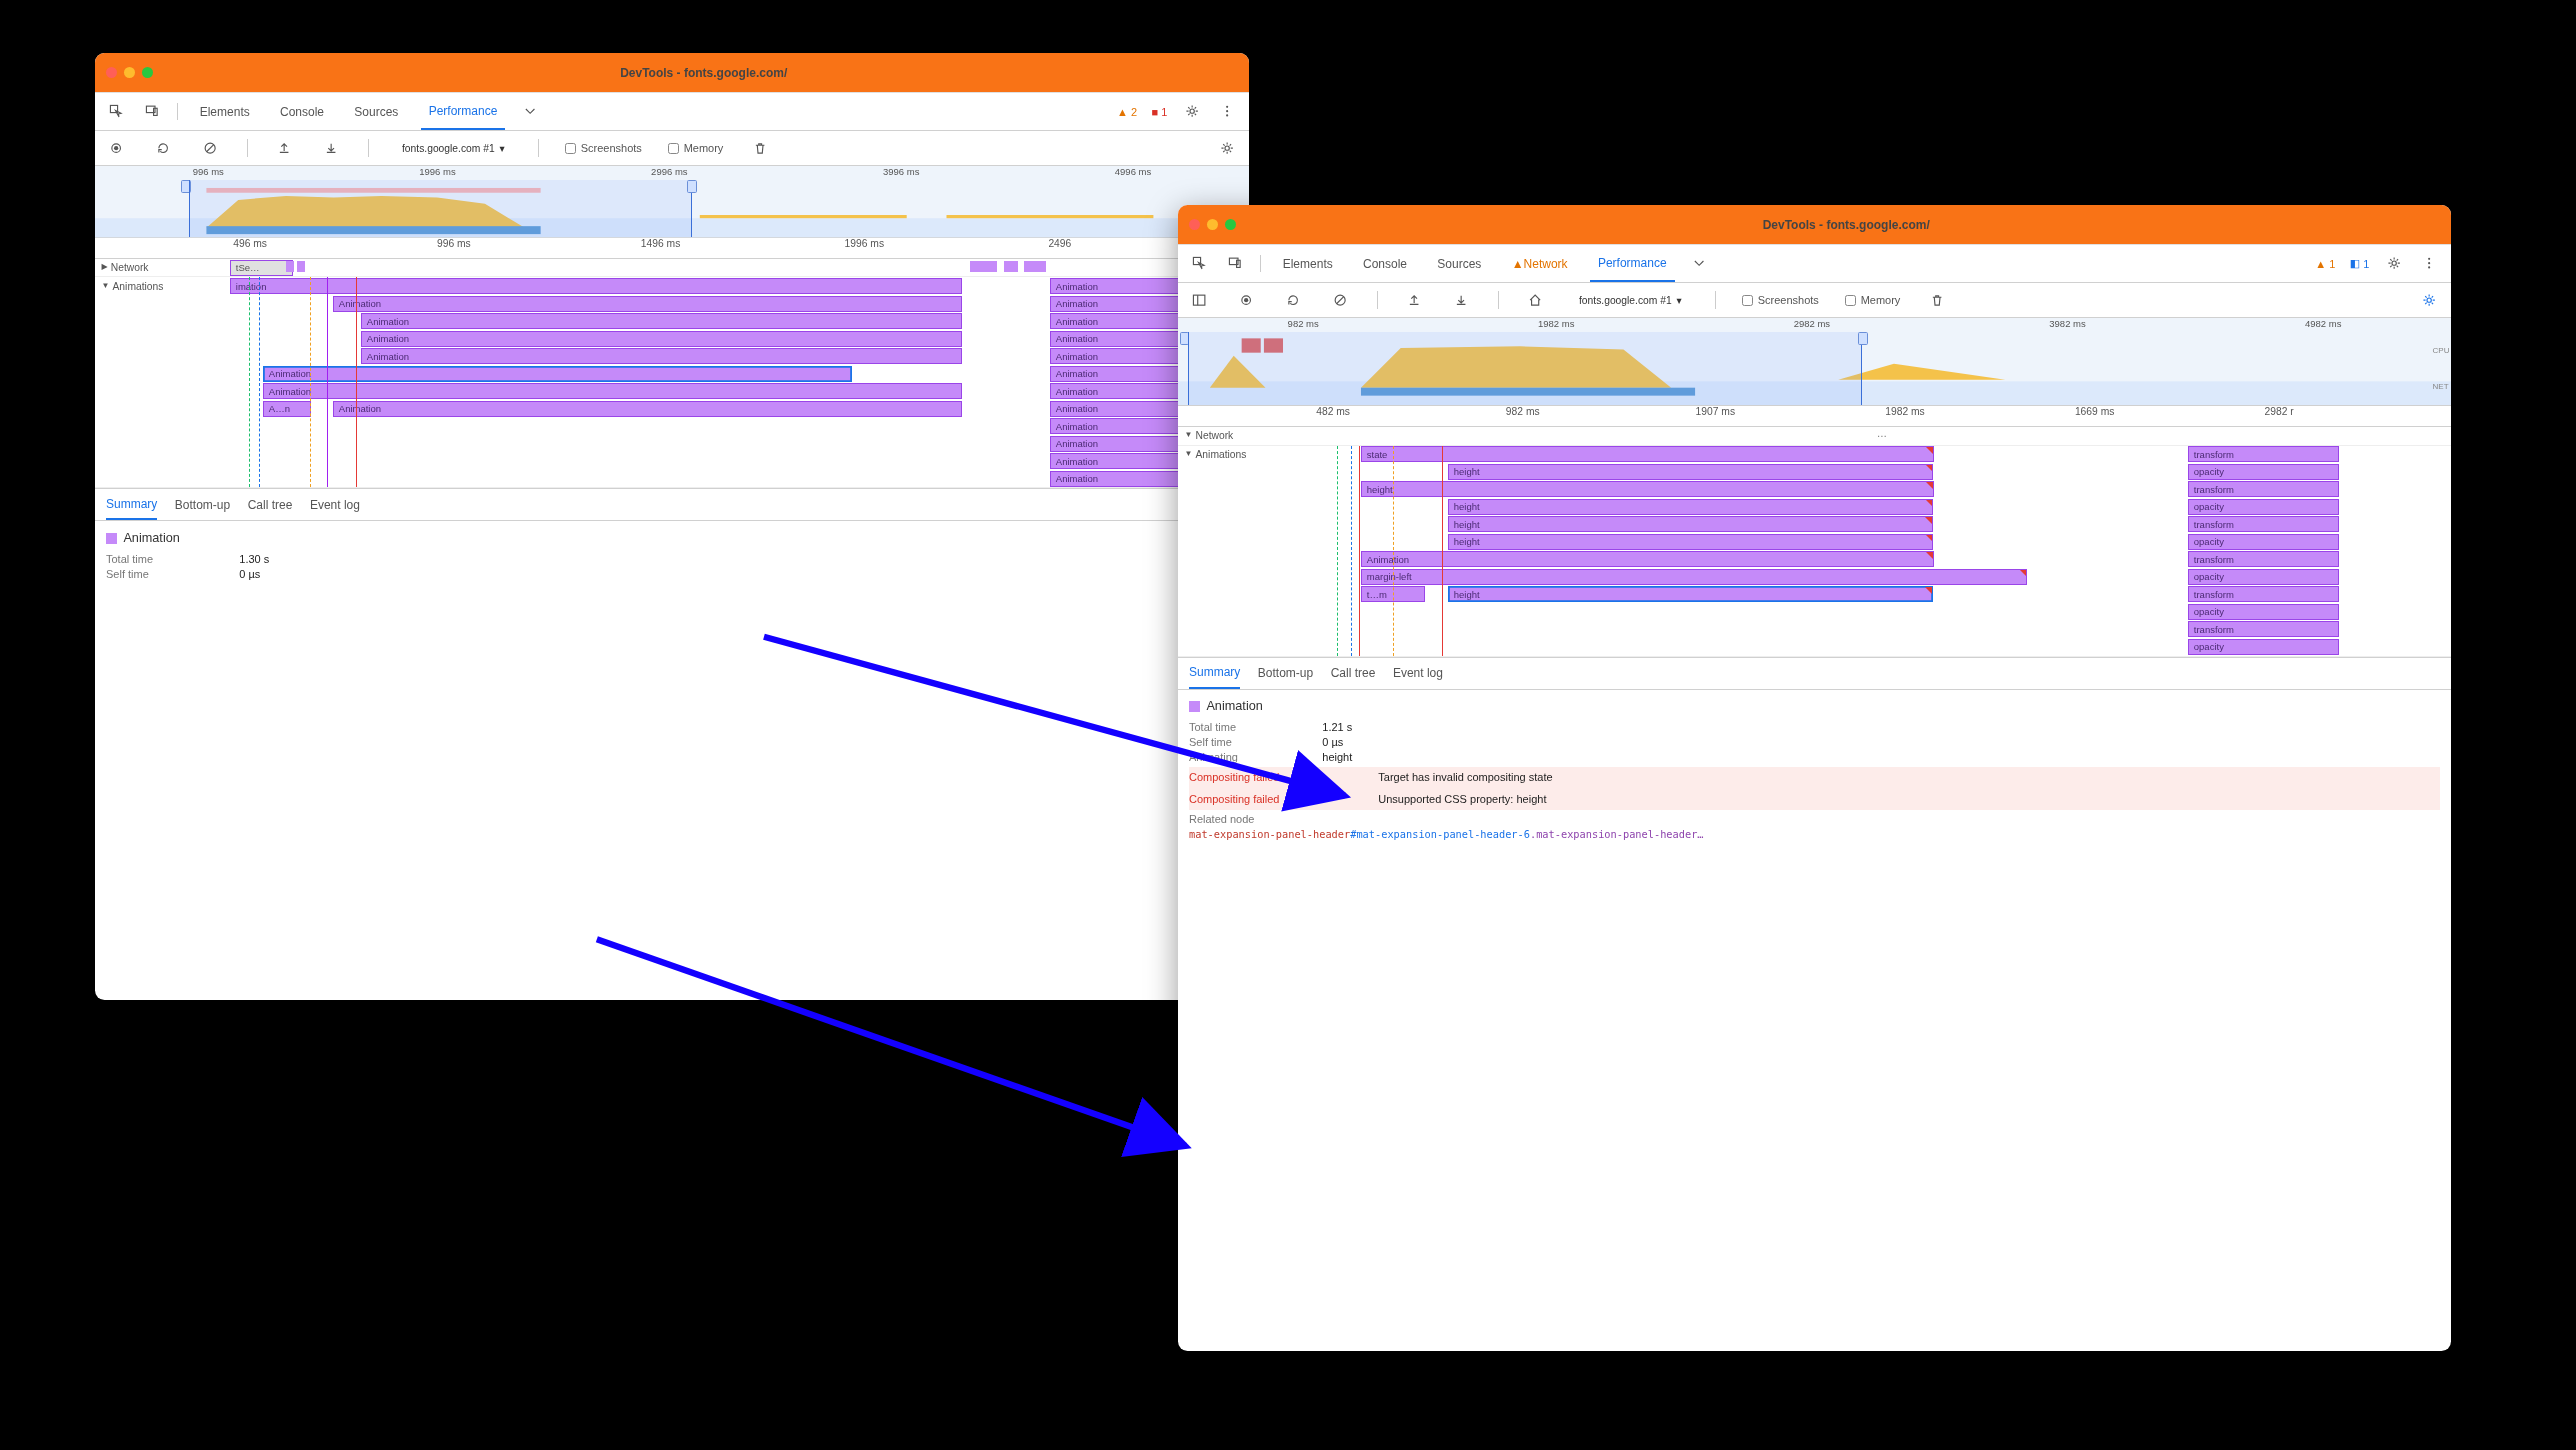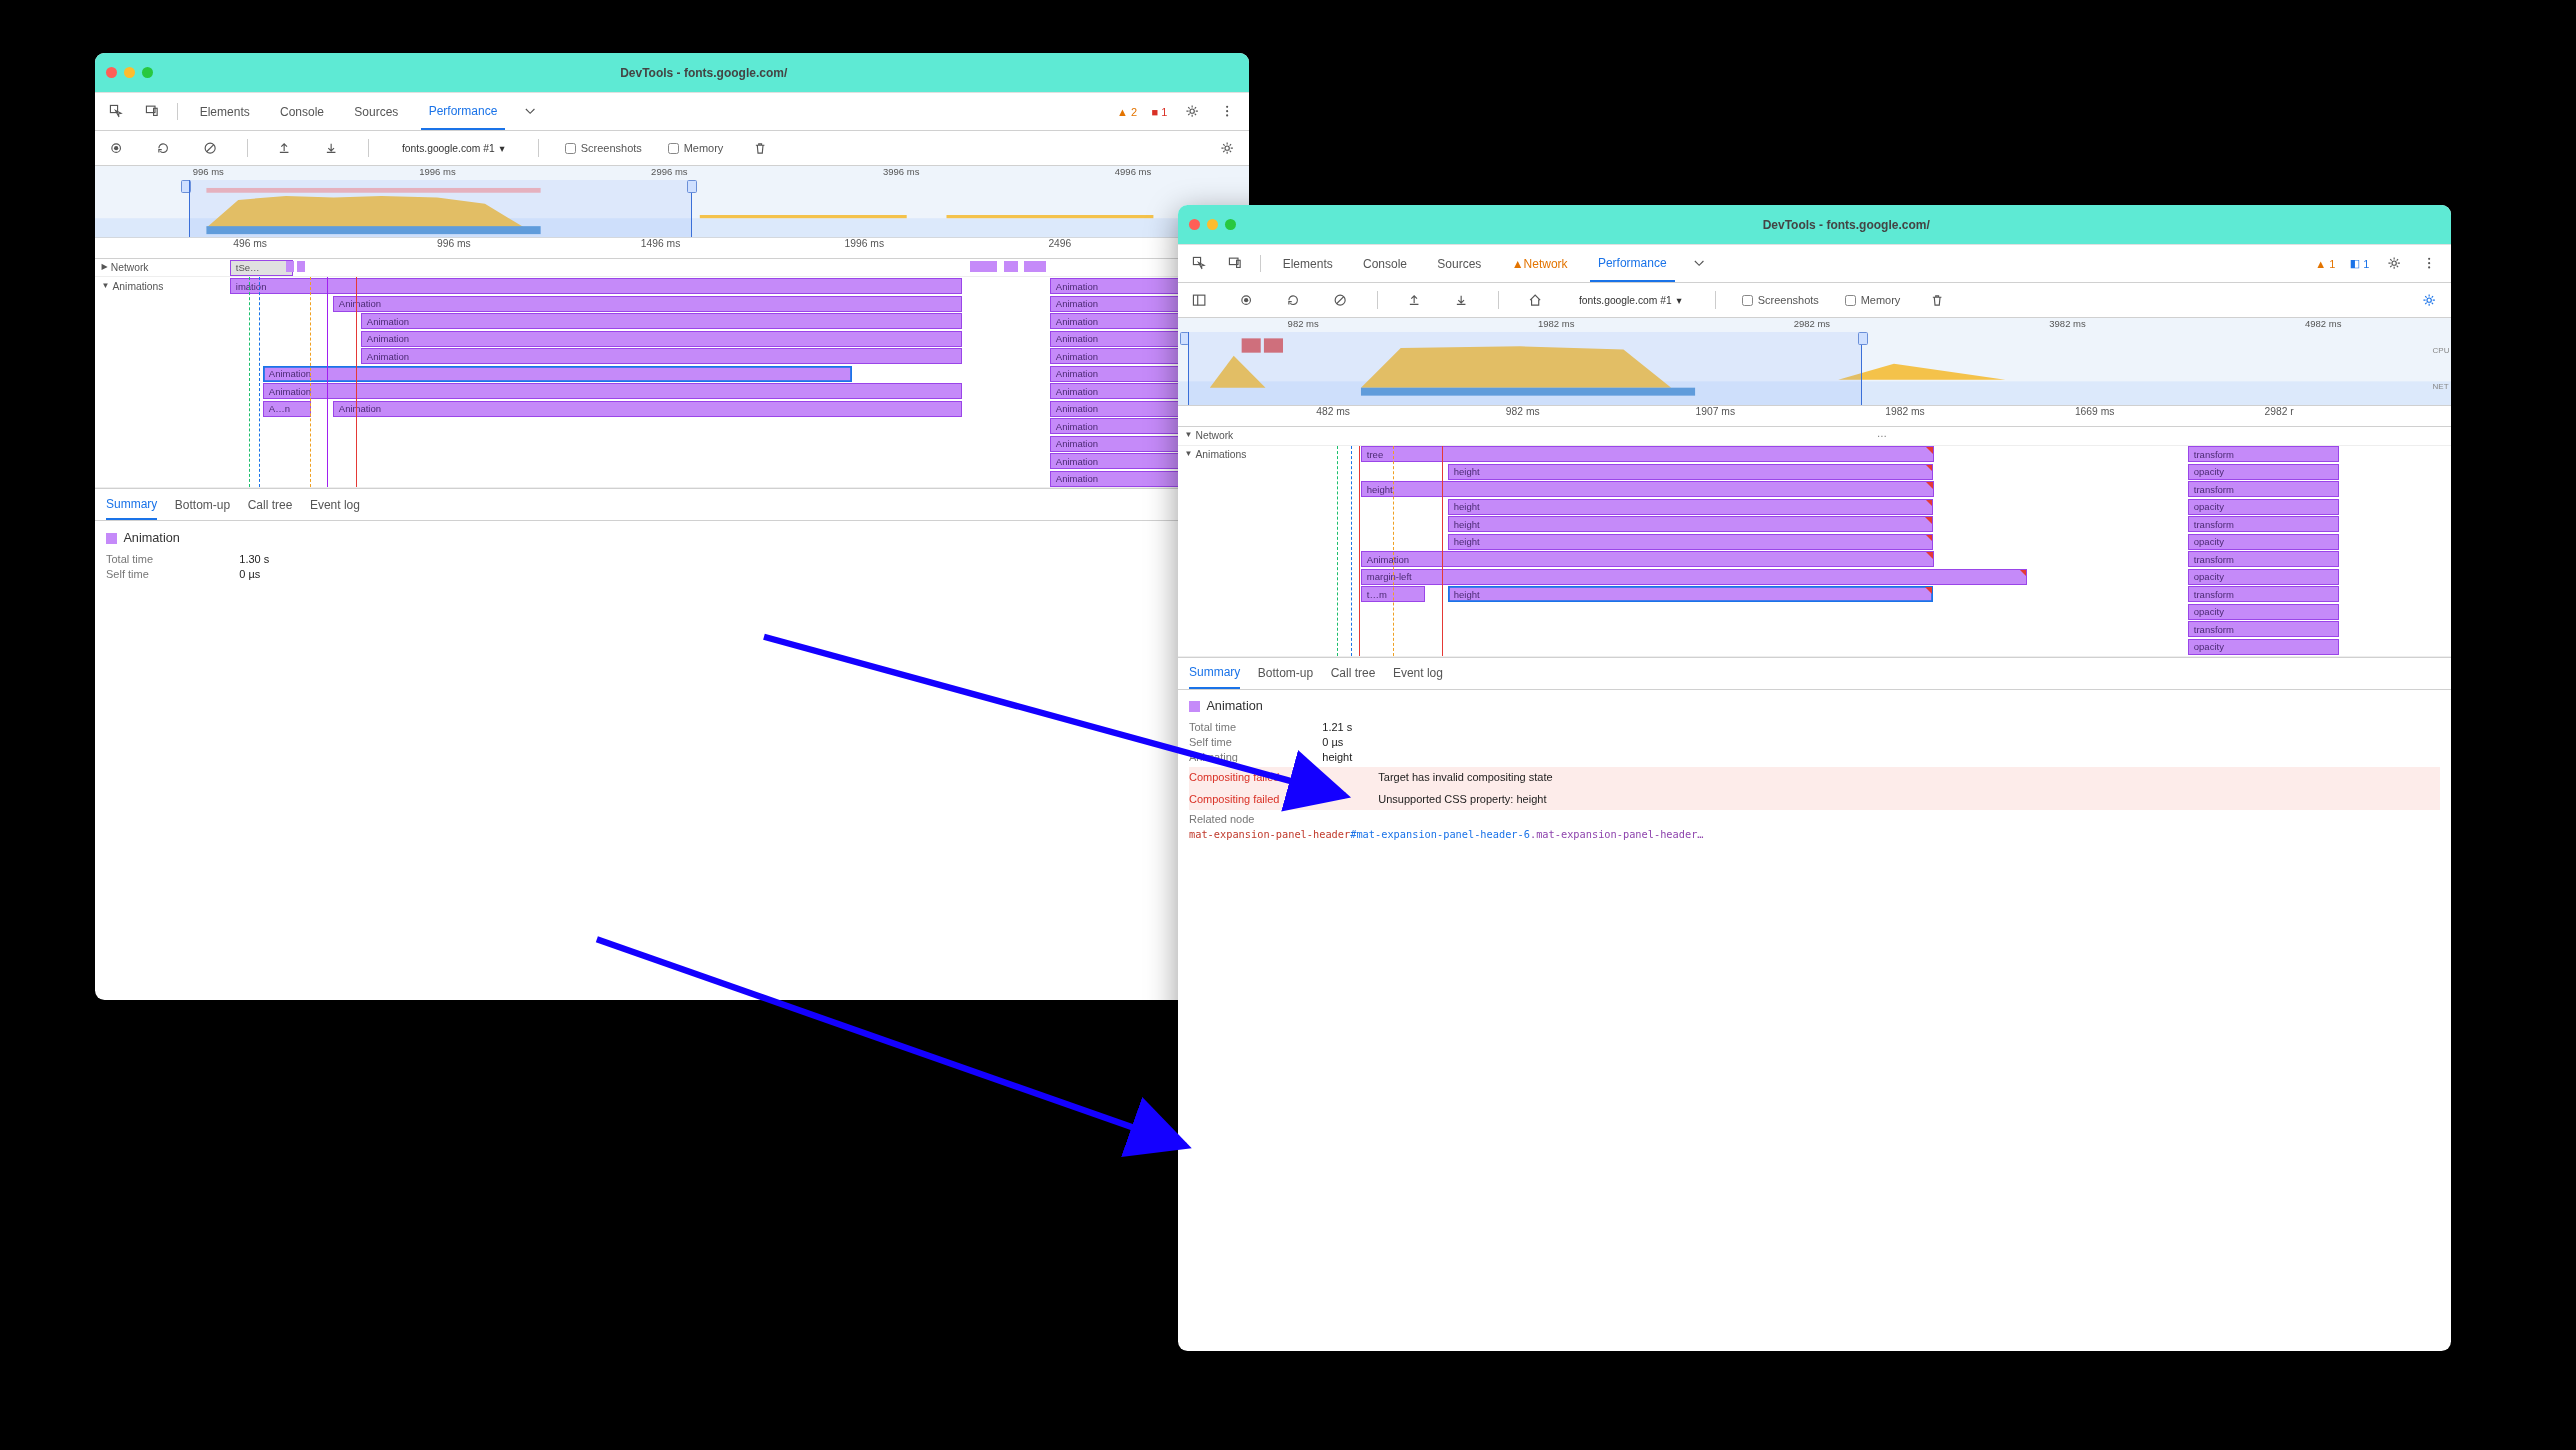--- a/index.html
+++ b/index.html
@@ -18,21 +18,21 @@
     border-radius: 9.5px;
     box-shadow: 0 8px 32px rgba(0,0,0,.4);
     overflow: hidden;
   }
   .w1 { left: 95px; top: 53px; width: 1154px; height: 947px; }
   .w2 { left: 1178px; top: 205px; width: 1273px; height: 1146px; }
 
   
   .titlebar {
     height: 40px; display:flex; align-items:center;
-    background:#5eead4; border-bottom:0.8px solid #e0e0e0;
+    background:#f97316; border-bottom:0.8px solid #e0e0e0;
     padding:0 11px;
   }
   .traffic { display:flex; gap:7.2px; margin-right:16px;}
   .dot { width:11px; height:11px; border-radius:50%; }
   .dot.r{background:#ff5f57;} .dot.y{background:#febc2e;} .dot.g{background:#28c840;}
   .title { flex:1; text-align:center; font-weight:600; font-size:12px; color:#444;}
 
   
   .tabs {
     height:38px; display:flex; align-items:center; gap:14.3px;
@@ -547,21 +547,21 @@
     </div>
 
     <div class="trow" style="align-items:flex-start">
       <div class="thead">
           <span class="disc">▼</span>
           <span>Animations</span>
         </div>
       <div class="tbody">
         <div class="anim-rows">
           <div class="animrow">
-            <span class="event wtr" style="left:48px;width:573px">tree</span>
+            <span class="event wtr" style="left:48px;width:573px">state</span>
             <span class="event" style="left:875px;width:151px">transform</span>
           </div>
           <div class="animrow">
             <span class="event wtr" style="left:135px;width:485px">height</span>
             <span class="event" style="left:875px;width:151px">opacity</span>
           </div>
           <div class="animrow">
             <span class="event wtr" style="left:48px;width:573px">height</span>
             <span class="event" style="left:875px;width:151px">transform</span>
           </div>

